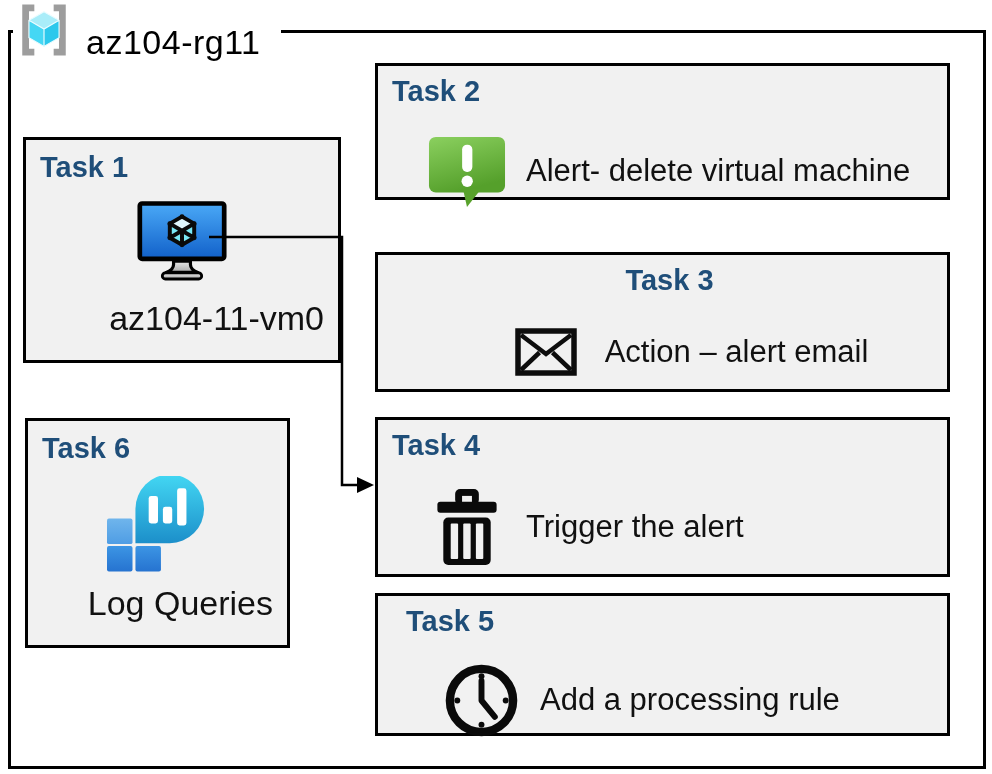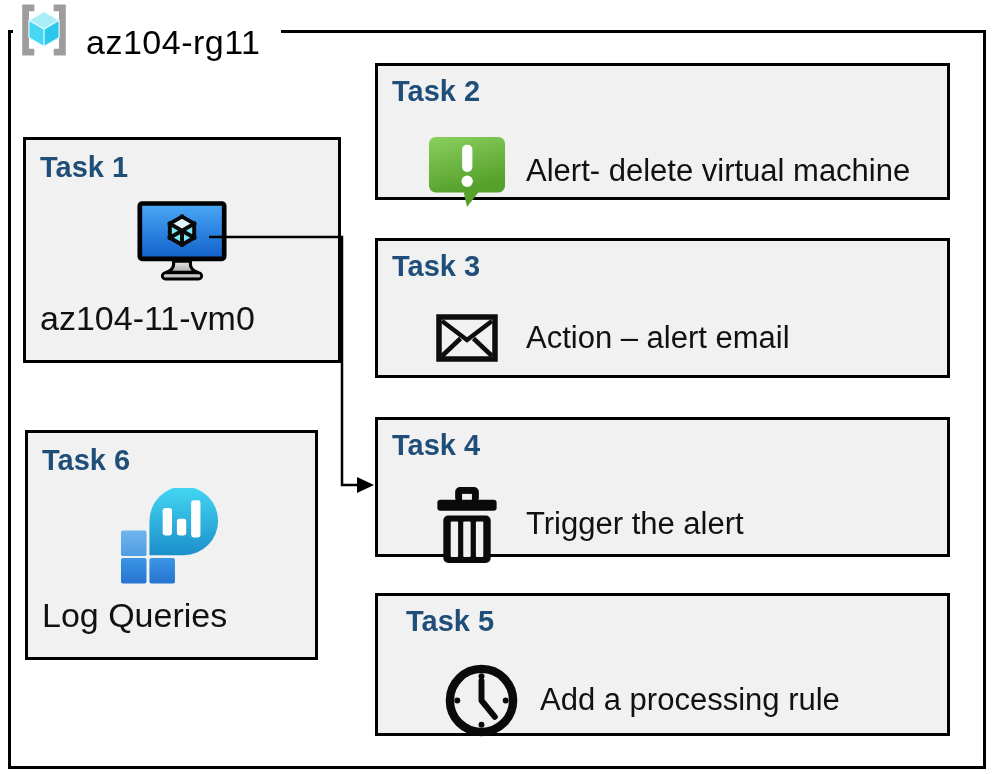--- a/index.html
+++ b/index.html
@@ -38,27 +38,27 @@
   }
   .task-box.wide .task-label {
     font-size:31px; color:#111; margin-left:8px; white-space:nowrap;
   }
   
   .task-box.tall { padding:12px 14px 14px 14px; align-items:stretch; }
   .task-box.tall .icon-slot {
     flex:1; display:flex; justify-content:center; align-items:center;
   }
   .task-box.tall .task-label {
-    font-size:34px; color:#111; text-align:left; white-space:nowrap; padding-bottom:8px;
+    font-size:34px; color:#111; text-align:right; white-space:nowrap; padding-bottom:8px;
   }
   #task1 { top:137px; left:23px;  width:318px; height:226px; }
-  #task6 { top:430px; left:25px;  width:293px; height:230px; }
+  #task6 { top:418px; left:25px;  width:265px; height:230px; }
   #task2 { top:63px;  height:137px; }
-  #task3 { top:238px; height:140px; }
-  #task4 { top:417px; height:140px; }
+  #task3 { top:252px; height:140px;align-items:center; }
+  #task4 { top:417px; height:160px; }
   #task5 { top:593px; height:143px;padding-left:28px; }
   .connector-layer {
     position:absolute; left:0; top:0; width:992px; height:774px;
     z-index:4; pointer-events:none;
   }
 </style>
 </head>
 <body>
 
 <div class="canvas">

